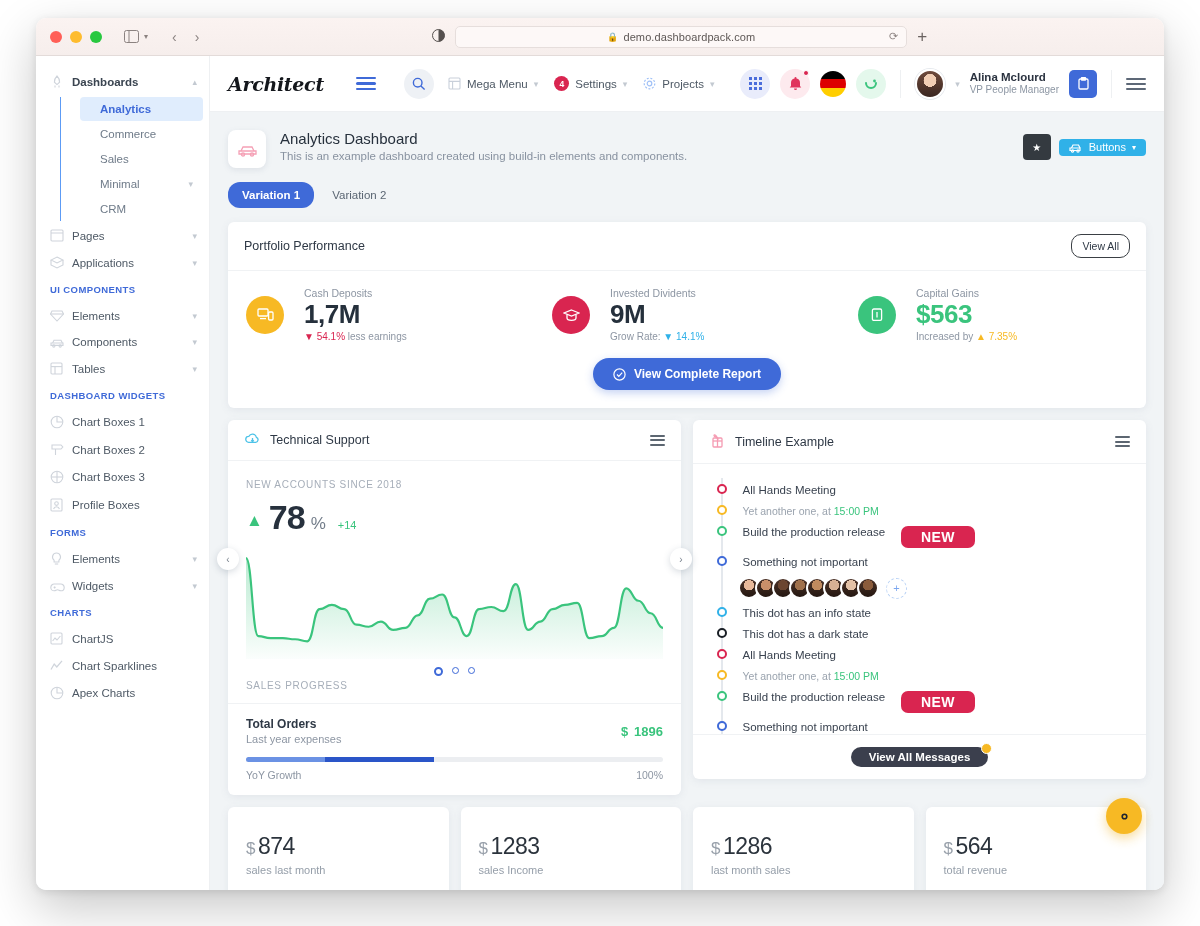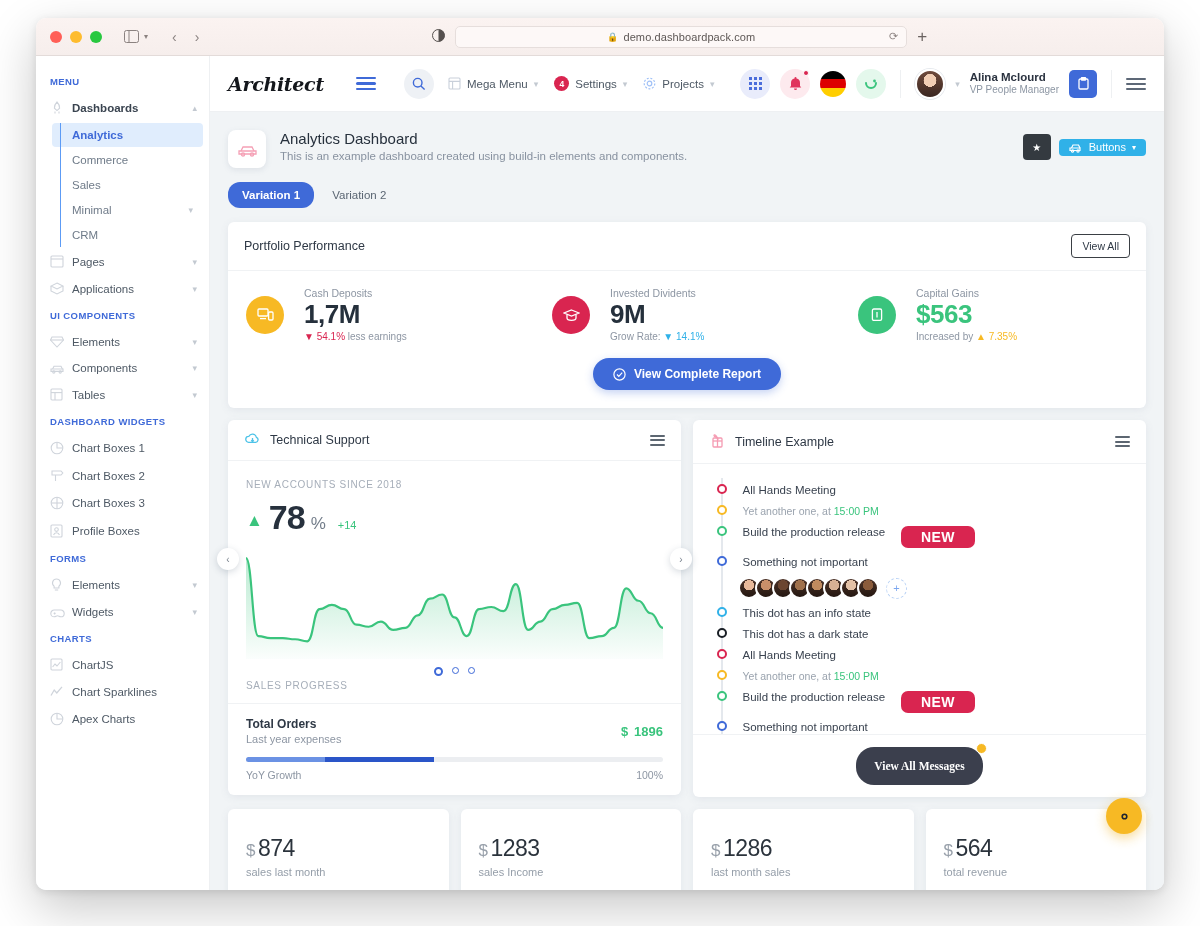--- a/index.html
+++ b/index.html
@@ -68,21 +68,21 @@
   .nav-item {
     display: flex; align-items: center;
     padding: 7px 12px 7px 14px;
     font-size: 11.5px; color: #4e5965;
     cursor: pointer; position: relative;
   }
   .nav-item .ico { width: 22px; flex-shrink:0; display:flex; align-items:center; color:#cfd4db;}
   .nav-item .lbl { flex: 1; }
   .nav-item.bold .lbl { font-weight: bold; color: #3a4450; }
   .chev { color: #c3c9d1; font-size: 9px; }
-  .sub { padding-left: 14px; position: relative; }
+  .sub { padding-left: 42px; position: relative; }
   .sub::before {
     content:""; position: absolute; left: 24px; top: 0; bottom: 0;
     width: 1px; background: #5c9bf5;
   }
   .sub-item {
     display: flex; align-items: center;
     padding: 6px 10px 6px 20px;
     font-size: 11.5px; color: #6f7b89;
     border-radius: 4px; margin: 1px 6px 1px 2px;
     cursor: pointer;
@@ -168,21 +168,21 @@
   }
   .card-head {
     display:flex; align-items:center; gap:9px;
     padding: 12px 16px; border-bottom: 1px solid #f0f2f4;
     font-size: 12.5px; color:#2e3845;
   }
   .card-head .title { flex:1; }
   .menu-ico { display:flex; flex-direction:column; gap: 2.5px; }
   .menu-ico i { width: 15px; height: 2px; background:#5c6671; display:block; border-radius:1px;}
   .btn-outline {
-    border:1px solid #3a3f44; border-radius:4px; padding: 5px 10px;
+    border:1px solid #3a3f44; border-radius:10px; padding: 5px 10px;
     font-size: 10.5px; color:#2e3845; background:#fff;
   }
 
   
   .kpis { display:flex; padding: 16px 0 6px 0; }
   .kpi { flex:1; display:flex; align-items:center; gap: 20px; padding-left: 18px;}
   .kpi-badge { width: 38px; height: 38px; border-radius:50%; display:flex; align-items:center; justify-content:center; color:#fff; flex-shrink:0;}
   .kpi-label { font-size: 10.5px; color:#8d96a3; margin-bottom: 1px;}
   .kpi-value { font-size: 26px; font-weight: bold; color:#25303c; line-height:1.08; letter-spacing:-.5px;}
   .kpi-value.green { color:#3ac47d; }
@@ -239,21 +239,21 @@
   .tl-dot.pri { border-color:#3f6ad8;}
   .tl-text { font-size: 11.5px; color:#39424f; }
   .tl-text.muted { font-size: 10.5px; color:#9aa3ae; }
   .tl-time { color:#3ac47d; }
   .pill-new { background:#d92550; color:#fff; font-size: 14px; font-weight:bold; padding: 3px 20px; border-radius:7px; letter-spacing:.4px;}
   .avrow { display:flex; align-items:center; padding: 4px 0 4px 23px;}
   .av { width: 22px; height: 22px; border-radius:50%; border:2px solid #fff; margin-left:-5px; overflow:hidden;}
   .av:first-child { margin-left:0;}
   .av-add { width: 21px; height: 21px; border-radius:50%; border:1.5px dashed #b9d2f5; color:#7ba6ef; display:flex; align-items:center; justify-content:center; font-size:11px; margin-left: 7px;}
   .tl-foot { border-top:1px solid #f0f2f4; padding: 12px; display:flex; justify-content:center;}
-  .btn-dark-pill { background:#3b3f4d; color:#fff; border-radius:18px; padding: 13px 18px; font-size:11.5px; font-weight:bold; position:relative;font-family:Liberation Serif, serif;}
+  .btn-dark-pill { background:#3b3f4d; color:#fff; border-radius:18px; padding: 4px 18px; font-size:11.5px; font-weight:bold; position:relative;}
   .btn-dark-pill .yellowdot { position:absolute; top:-4px; right:-4px; width:11px; height:11px; border-radius:50%; background:#f7b924; border:1.5px solid #fff;}
 
   
   .row3 { display:flex; gap: 12px; margin-top: 12px; }
   .spark-card { flex:1; background:#fff; border-radius:6px; box-shadow: 0 2px 8px rgba(95,110,140,.10); padding: 26px 18px 0 18px; height: 150px; overflow:hidden; position:relative;}
   .sp-amount { font-size: 23px; color:#2b333c; letter-spacing:-.5px;}
   .sp-amount .cur { color:#98a0aa; font-size: 17px; margin-right:3px;}
   .sp-sub { font-size: 11px; color:#959ea9; margin-top: 4px;}
 
   .fab {
@@ -300,21 +300,20 @@
         <span class="reload">⟳</span>
       </div>
       <span class="plus">+</span>
     </div>
   </div>
 
   <div class="app">
 
     <div class="sidebar">
       <div id="sidebar-slot">
-          <div class="nav-heading">MENU</div>
           <div class="nav-item bold">
         <span class="ico">
               <svg width="14" height="14" viewBox="0 0 14 14" fill="none" stroke="#cfd4db" stroke-width="1.1">
                 <path d="M7 1c2 2 2.6 4.2 2.6 6.2L7 9.6 4.4 7.2C4.4 5.2 5 3 7 1z"></path>
                 <path d="M5 10.5v2M9 10.5v2"></path>
               </svg>
             </span>
         <span class="lbl">Dashboards</span>
         <span class="chev">▴</span>
       </div>

